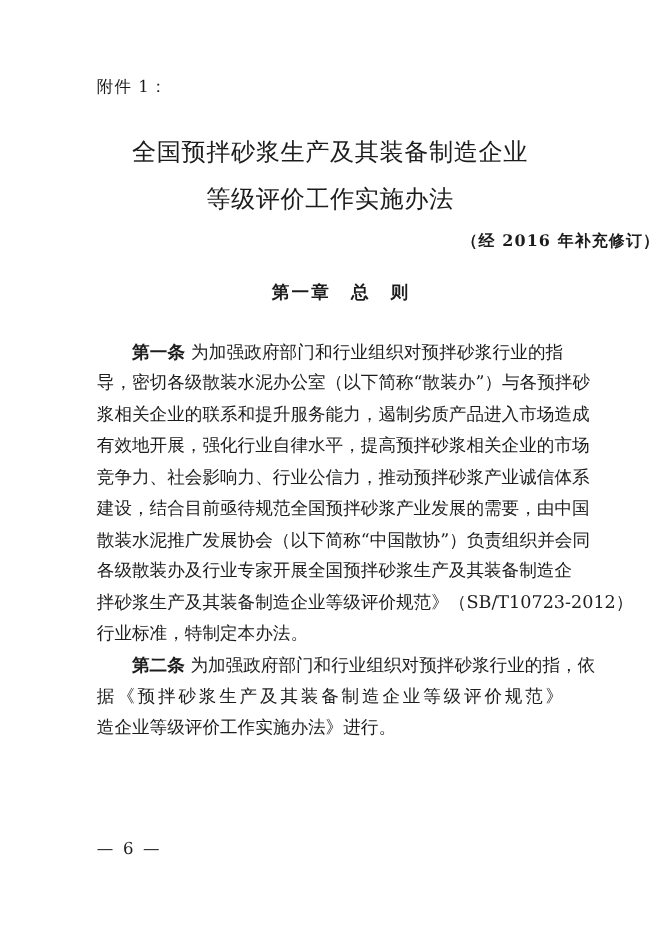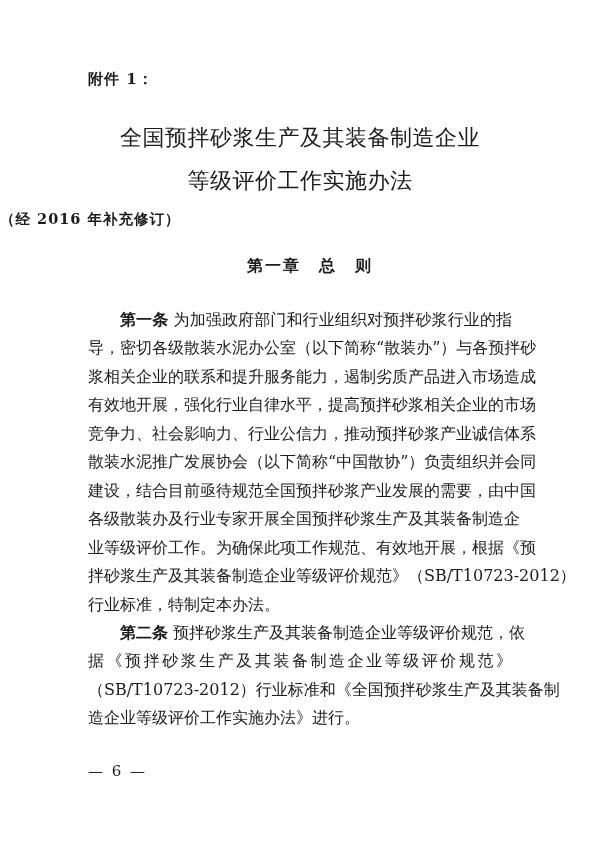--- a/index.html
+++ b/index.html
@@ -14,40 +14,40 @@
     background: #ffffff;
     color: #1c1c1c;
     font-family: "DejaVu Serif", "Liberation Serif", serif;
     overflow: hidden;
   }
   .attachment {
     position: absolute;
     left: 88px;
     top: 70px;
     font-size: 15px;
-    font-weight: bold;
+    font-weight: normal;
     letter-spacing: 1px;
   }
   .title-line {
     position: absolute;
     left: 0;
     right: 0;
     text-align: center;
     font-size: 22px;
     font-weight: normal;
     letter-spacing: 0.5px;
   }
   .title-line.l1 { top: 123px; }
   .title-line.l2 { top: 166px; }
   .subtitle {
     position: absolute;
     left: 0;
     right: 0;
     top: 210px;
-    text-align: left;
+    text-align: right;
     font-size: 14.5px;
     font-weight: bold;
     letter-spacing: 1px;
   }
   .chapter {
     position: absolute;
     left: 0;
     right: 0;
     top: 256px;
     text-align: center;
@@ -100,27 +100,25 @@
   <div class="subtitle">（经 2016 年补充修订）</div>
 
   <div class="chapter">第一章　总　则</div>
 
   <div class="body-text" id="document-body">
       <div class="bline indent"><b>第一条</b> <span>为加强政府部门和行业组织对预拌砂浆行业的指</span></div>
       <div class="bline">导，密切各级散装水泥办公室（以下简称“散装办”）与各预拌砂</div>
       <div class="bline">浆相关企业的联系和提升服务能力，遏制劣质产品进入市场造成</div>
       <div class="bline">有效地开展，强化行业自律水平，提高预拌砂浆相关企业的市场</div>
       <div class="bline">竞争力、社会影响力、行业公信力，推动预拌砂浆产业诚信体系</div>
+      <div class="bline">建设，结合目前亟待规范全国预拌砂浆产业发展的需要，由中国</div>
       <div class="bline">散装水泥推广发展协会（以下简称“中国散协”）负责组织并会同</div>
-      <div class="bline">建设，结合目前亟待规范全国预拌砂浆产业发展的需要，由中国</div>
       <div class="bline">各级散装办及行业专家开展全国预拌砂浆生产及其装备制造企</div>
-      <div class="bline">业等级评价工作。为确保此项工作规范、有效地开展，根据《预</div>
       <div class="bline">拌砂浆生产及其装备制造企业等级评价规范》（SB/T10723-2012）</div>
       <div class="bline last">行业标准，特制定本办法。</div>
-      <div class="bline indent"><b>第二条</b> <span>预拌砂浆生产及其装备制造企业等级评价规范，依</span></div>
+      <div class="bline indent"><b>第二条</b> <span>为加强政府部门和行业组织对预拌砂浆行业的指，依</span></div>
       <div class="bline">据《预拌砂浆生产及其装备制造企业等级评价规范》</div>
-      <div class="bline">（SB/T10723-2012）行业标准和《全国预拌砂浆生产及其装备制</div>
       <div class="bline last">造企业等级评价工作实施办法》进行。</div>
     </div>
 
   <div class="pageno">— 6 —</div>
 
 </div>
 
 </body></html>

